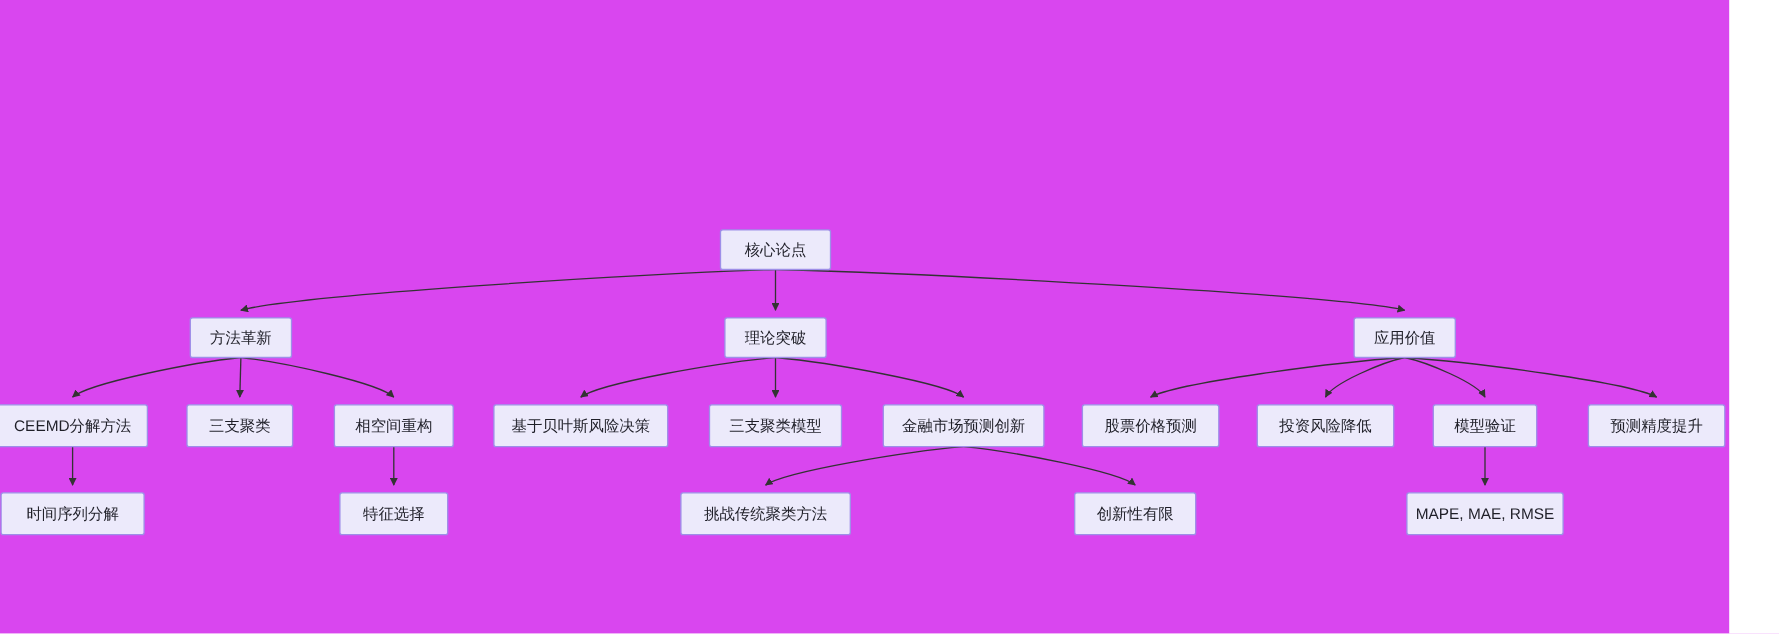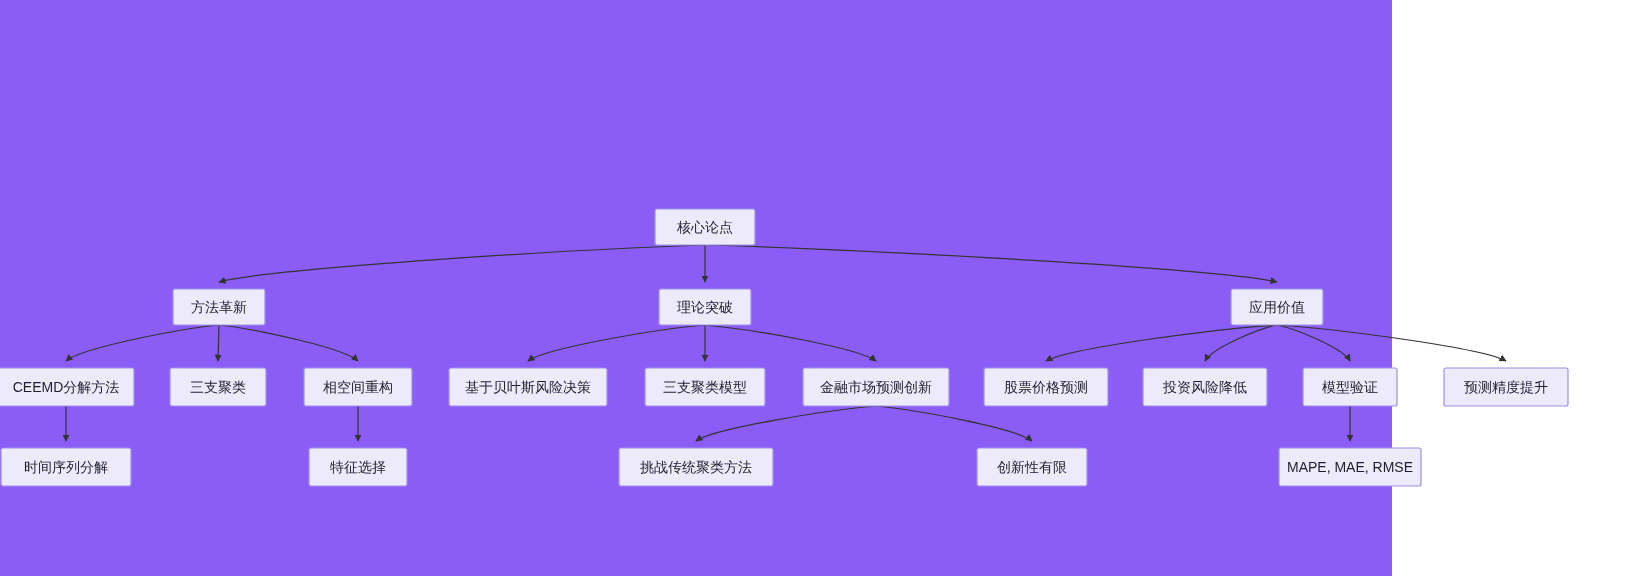--- a/index.html
+++ b/index.html
@@ -8,23 +8,23 @@
     background: #ffffff;
   }
   body {
     width: 1628px;
     height: 576px;
     font-family: "Liberation Sans", "DejaVu Sans", sans-serif;
     overflow: hidden;
   }
   #diagram-root {
     position: relative;
-    width: 1392px;
+    width: 1572px;
     height: 576px;
-    background: #8b5cf6;
+    background: #d946ef;
     text-align: center;
   }
   svg#flowchart {
     position: absolute;
     left: 0;
     top: 0;
     width: 1628px;
     height: 576px;
     display: block;
   }

